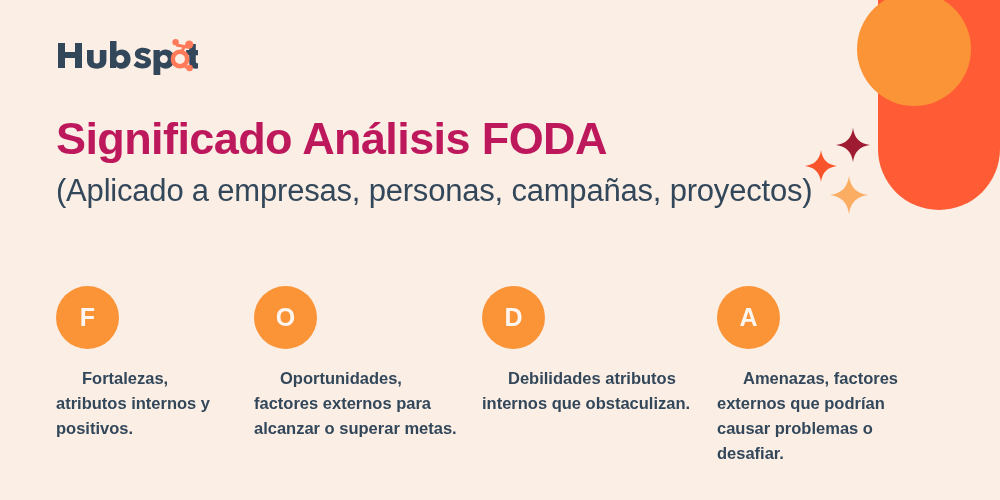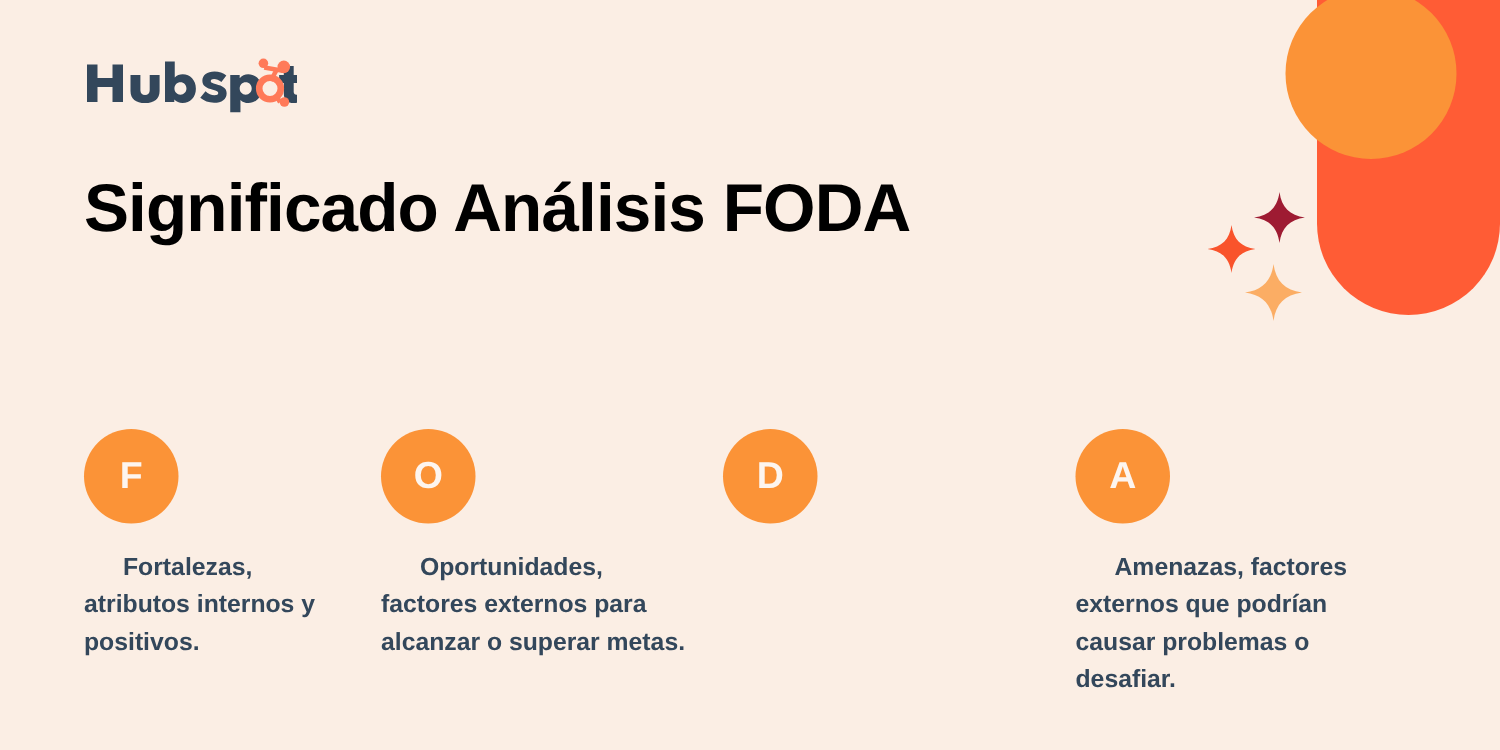--- a/index.html
+++ b/index.html
@@ -74,21 +74,21 @@
     position: absolute;
     left: 56px;
     top: 116px;
     width: 780px;
   }
   .headline-main {
     font-size: 45px;
     font-weight: 700;
     line-height: 1.0;
     letter-spacing: -0.6px;
-    color: #000000;
+    color: #be185d;
     margin: 0 0 10px 0;
     white-space: nowrap;
   }
   .headline-sub {
     font-size: 31px;
     font-weight: 400;
     line-height: 1.28;
     letter-spacing: -0.2px;
     color: #33475b;
     margin: 0;
@@ -190,20 +190,21 @@
         <circle cx="133.6" cy="31" r="3.2" fill="#FF7A59"></circle>
         <rect x="120.4" y="6.5" width="12.6" height="3" transform="rotate(10 120.4 6.5)" fill="#FF7A59"></rect>
         <rect x="126.8" y="9.4" width="3" height="7.6" transform="rotate(28 126.8 9.4)" fill="#FF7A59"></rect>
         <rect x="126.6" y="27.4" width="3" height="5.4" transform="rotate(-32 126.6 27.4)" fill="#FF7A59"></rect>
       </g>
     </svg>
   </div>
 
   <div class="headline">
     <h1 class="headline-main">Significado Análisis FODA</h1>
+    <h2 class="headline-sub">(Aplicado a empresas, personas, campañas, proyectos)</h2>
   </div>
 
   <div class="columns">
 
     <div class="col col-0">
       <div class="badge">F</div>
       <div class="col-text">
         <span class="col-term">Fortalezas,</span>
         <span class="col-desc">atributos internos y positivos.</span>
       </div>
@@ -212,20 +213,24 @@
     <div class="col col-1">
       <div class="badge">O</div>
       <div class="col-text">
         <span class="col-term">Oportunidades,</span>
         <span class="col-desc">factores externos para alcanzar o superar metas.</span>
       </div>
     </div>
 
     <div class="col col-2">
       <div class="badge">D</div>
+      <div class="col-text">
+        <span class="col-term">Debilidades</span>
+        <span class="col-desc">atributos internos que obstaculizan.</span>
+      </div>
     </div>
 
     <div class="col col-3">
       <div class="badge">A</div>
       <div class="col-text">
         <span class="col-term">Amenazas,</span>
         <span class="col-desc">factores externos que podrían causar problemas o desafiar.</span>
       </div>
     </div>
 

